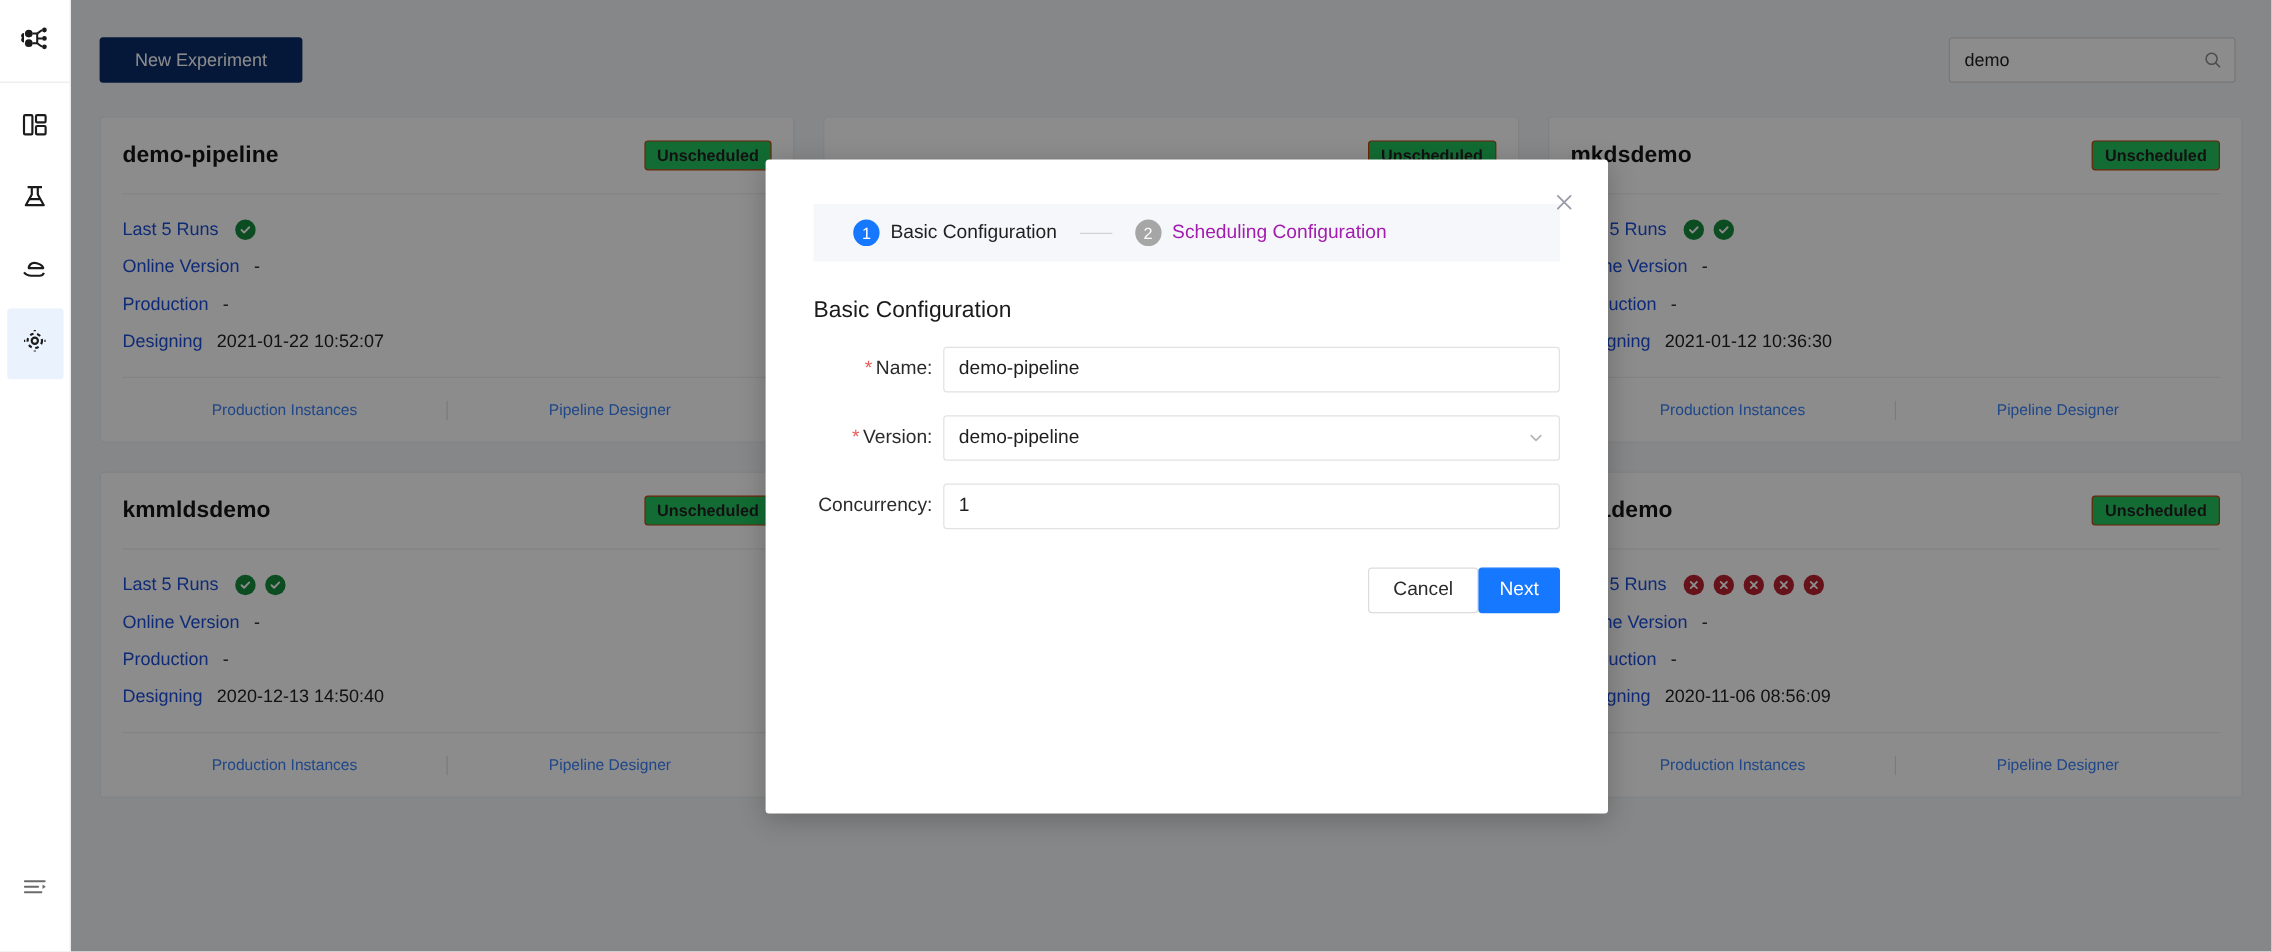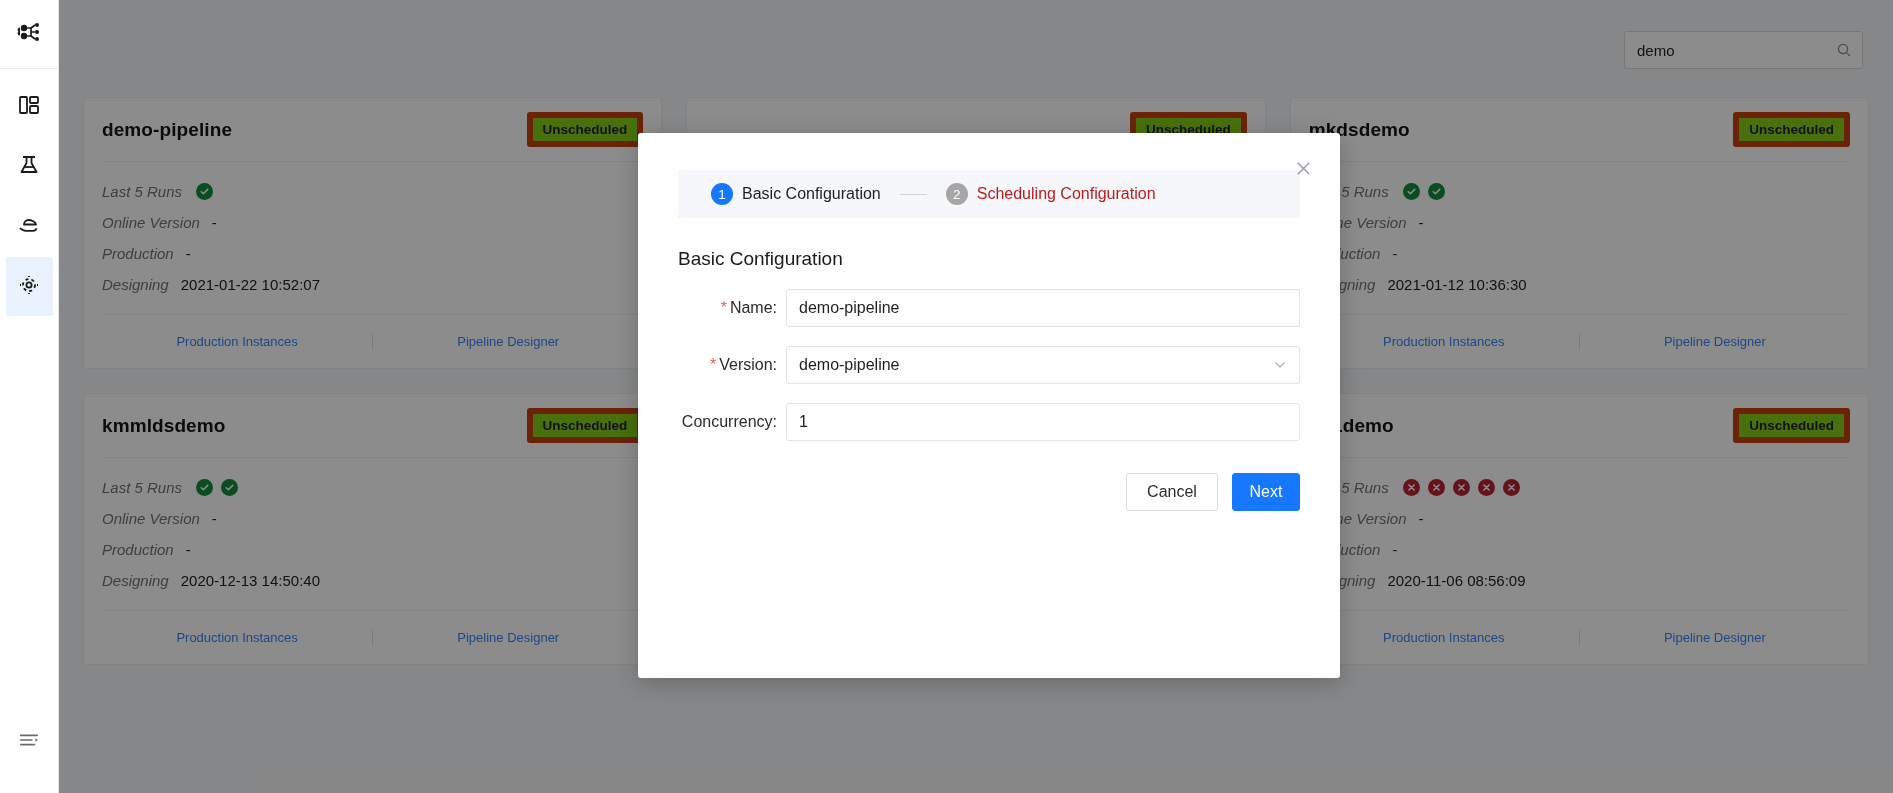--- a/index.html
+++ b/index.html
@@ -71,27 +71,27 @@
     padding: 0 18px;
     height: 272px;
     display: flex; flex-direction: column;
   }
   .card-head {
     height: 64px; display: flex; align-items: center; justify-content: space-between;
     border-bottom: 1px solid #efefef;
   }
   .card-title { font-size: 19px; font-weight: bold; color: #141414; letter-spacing: .1px; }
   .badge {
-    border: 6px solid #c2410c; border-radius: 3px;
+    border: 1px solid #c2410c; border-radius: 3px;
     padding: 4px 10px; font-size: 13.5px; font-weight: bold; color: #222;
-    background: #84cc16; white-space: nowrap;
+    background: #22c55e; white-space: nowrap;
   }
   .card-body { padding-top: 14px; flex: 1; }
   .row { display: flex; align-items: center; height: 31px; font-size: 15px; }
-  .row .lbl { color: #737373; font-style: italic; }
+  .row .lbl { color: #1d4ed8; }
   .row .val { color: #222; margin-left: 12px; }
   .runs { display: flex; align-items: center; gap: 8px; margin-left: 14px; }
   .dot { width: 17px; height: 17px; border-radius: 50%; display:flex; align-items:center; justify-content:center; }
   .dot.ok { background: #168a3d; }
   .dot.fail { background: #bb2130; }
   .dot svg { width: 11px; height: 11px; display:block; }
   .card-foot {
     border-top: 1px solid #efefef;
     height: 54px; display: flex; align-items: center;
   }
@@ -135,21 +135,21 @@
   .step { display: flex; align-items: center; gap: 9px; }
   .step-num {
     width: 22px; height: 22px; border-radius: 50%;
     display: flex; align-items: center; justify-content: center;
     font-size: 13.5px; color: #fff;
   }
   .step.current .step-num { background: #1677ff; }
   .step.pending .step-num { background: #a6a6a6; }
   .step-label { font-size: 16px; }
   .step.current .step-label { color: #1f1f1f; }
-  .step.pending .step-label { color: #b91c1c; }
+  .step.pending .step-label { color: #a21caf; }
   .step-dash { width: 27px; height: 1px; background: #d2d2d2; margin: 0 19px; }
 
   .section-title { font-size: 19px; color: #1b1b1b; margin-top: 30px; }
 
   .field { display: flex; align-items: center; margin-top: 19px; }
   .field-label {
     width: 108px; text-align: right; font-size: 16px; color: #2b2b2b;
     padding-right: 9px; white-space: nowrap;
   }
   .req { color: #ea5b5b; margin-right: 3px; }
@@ -160,21 +160,21 @@
     background: #fff;
     display: flex; align-items: center;
     padding: 0 12px;
     font-size: 16px; color: #1f1f1f;
   }
   .chev { position: absolute; right: 12px; color: #b3b3b3; width: 14px; height: 14px; }
   .chev svg { width: 14px; height: 14px; display: block; }
 
   .modal-actions {
     display: flex; justify-content: flex-end; align-items: center;
-    gap: 14px; margin-top: 32px;
+    margin-top: 32px;
   }
   .btn {
     height: 38px; border-radius: 3px; font-size: 16px; cursor: pointer;
     font-family: "Liberation Sans", sans-serif;
     display: flex; align-items: center; justify-content: center;
   }
   .btn-cancel { width: 92px; background: #fff; border: 1px solid #dcdcdc; color: #2b2b2b; }
   .btn-next { width: 68px; background: #1677ff; border: 1px solid #1677ff; color: #fff; }
 </style>
 </head>
@@ -238,20 +238,21 @@
         <svg width="22" height="22" viewBox="0 0 24 24" fill="none" stroke="#6b6b6b" stroke-width="1.8" stroke-linecap="round">
           <path d="M3 7h18M3 12h12M3 17h15"></path>
           <path d="M19 10l3 2-3 2z" fill="#6b6b6b" stroke="none"></path>
         </svg>
       </span>
     </div>
   </div>
 
   <div class="page">
     <div class="topbar">
+      <button class="new-exp-btn">New Experiment</button>
       <div class="search-box">
         <span class="val">demo</span>
         <span class="search-icon">
           <svg width="16" height="16" viewBox="0 0 16 16" fill="none" stroke="#8c8c8c" stroke-width="1.3">
             <circle cx="7" cy="7" r="4.6"></circle>
               <path d="M10.4 10.4L14 14"></path>
           </svg>
         </span>
       </div>
     </div>

